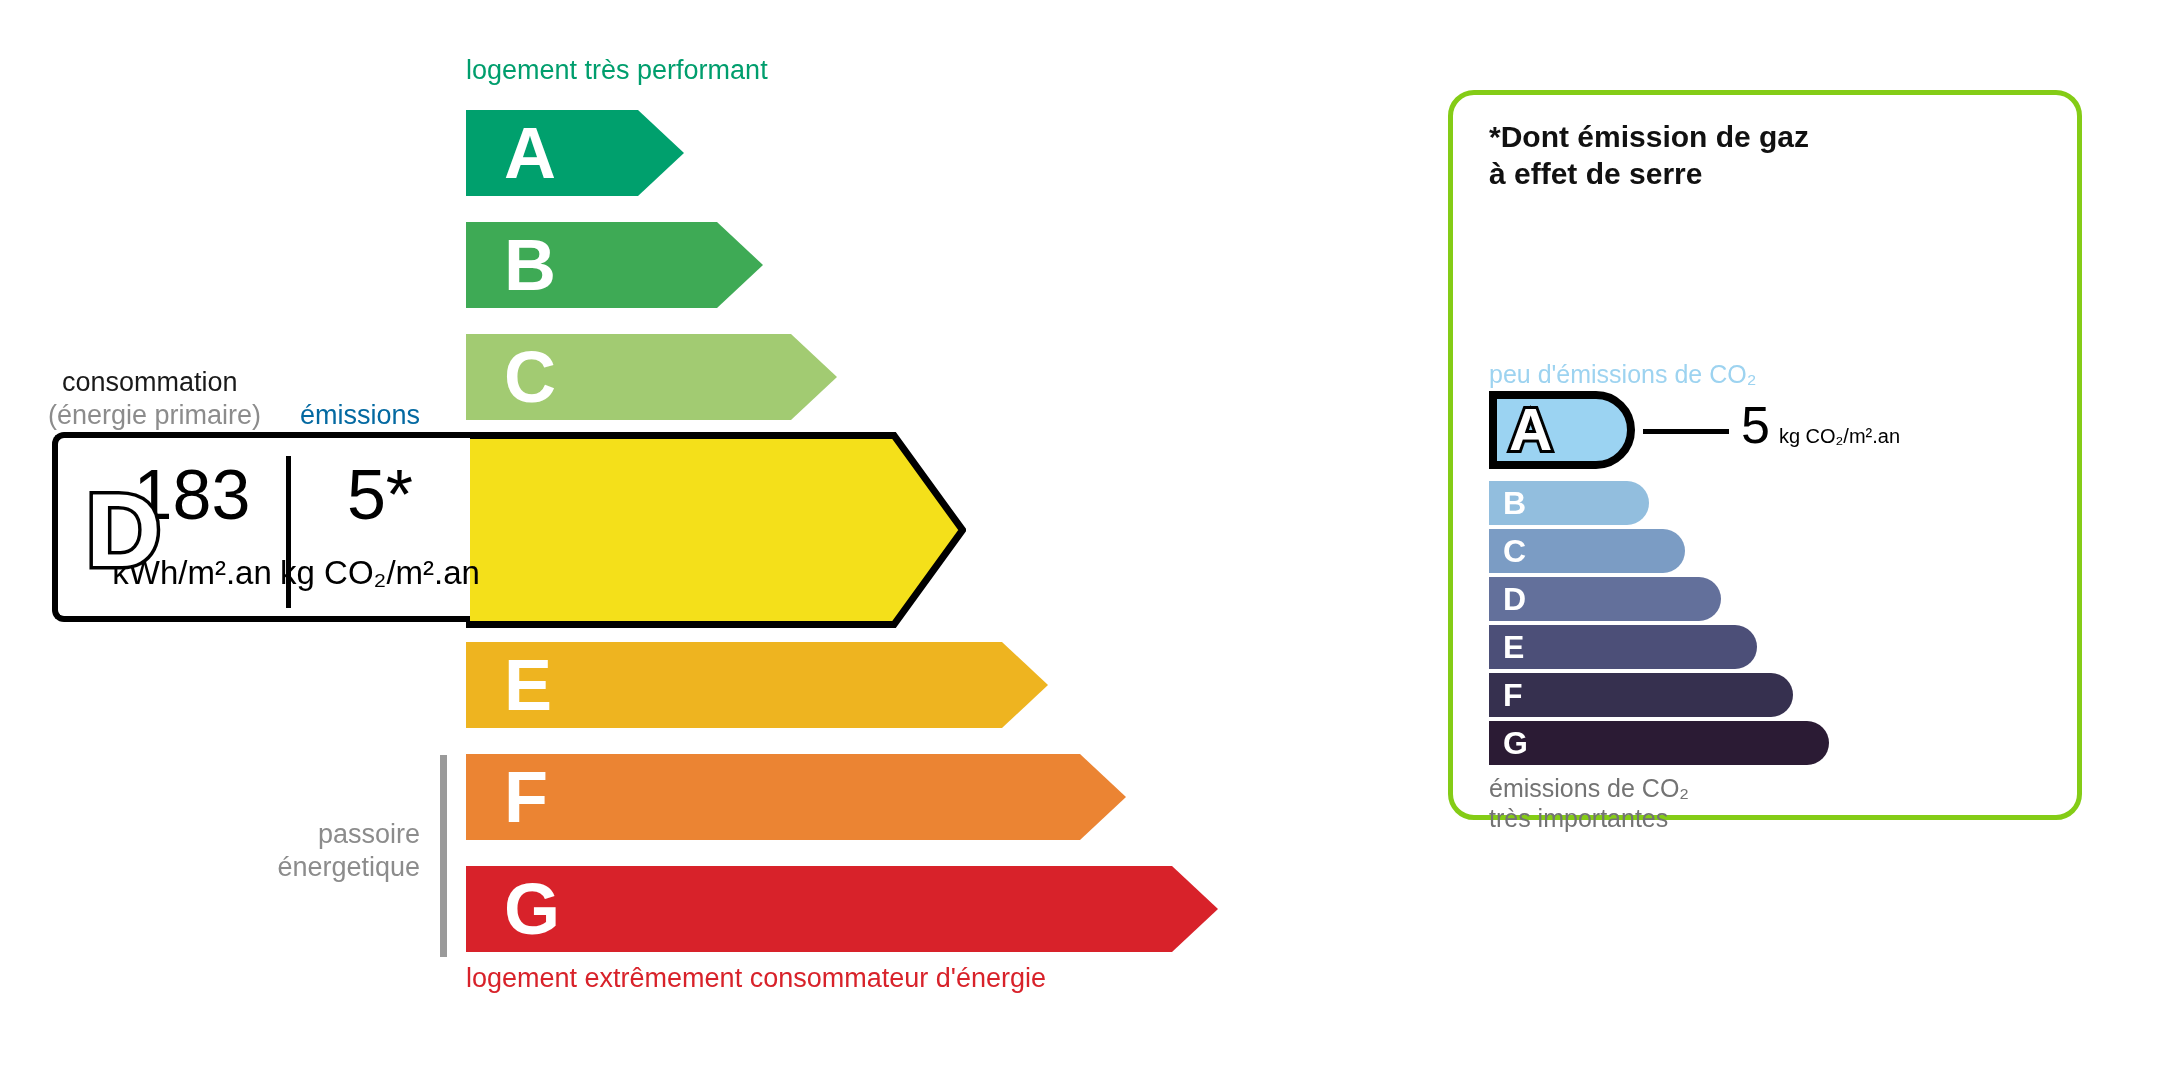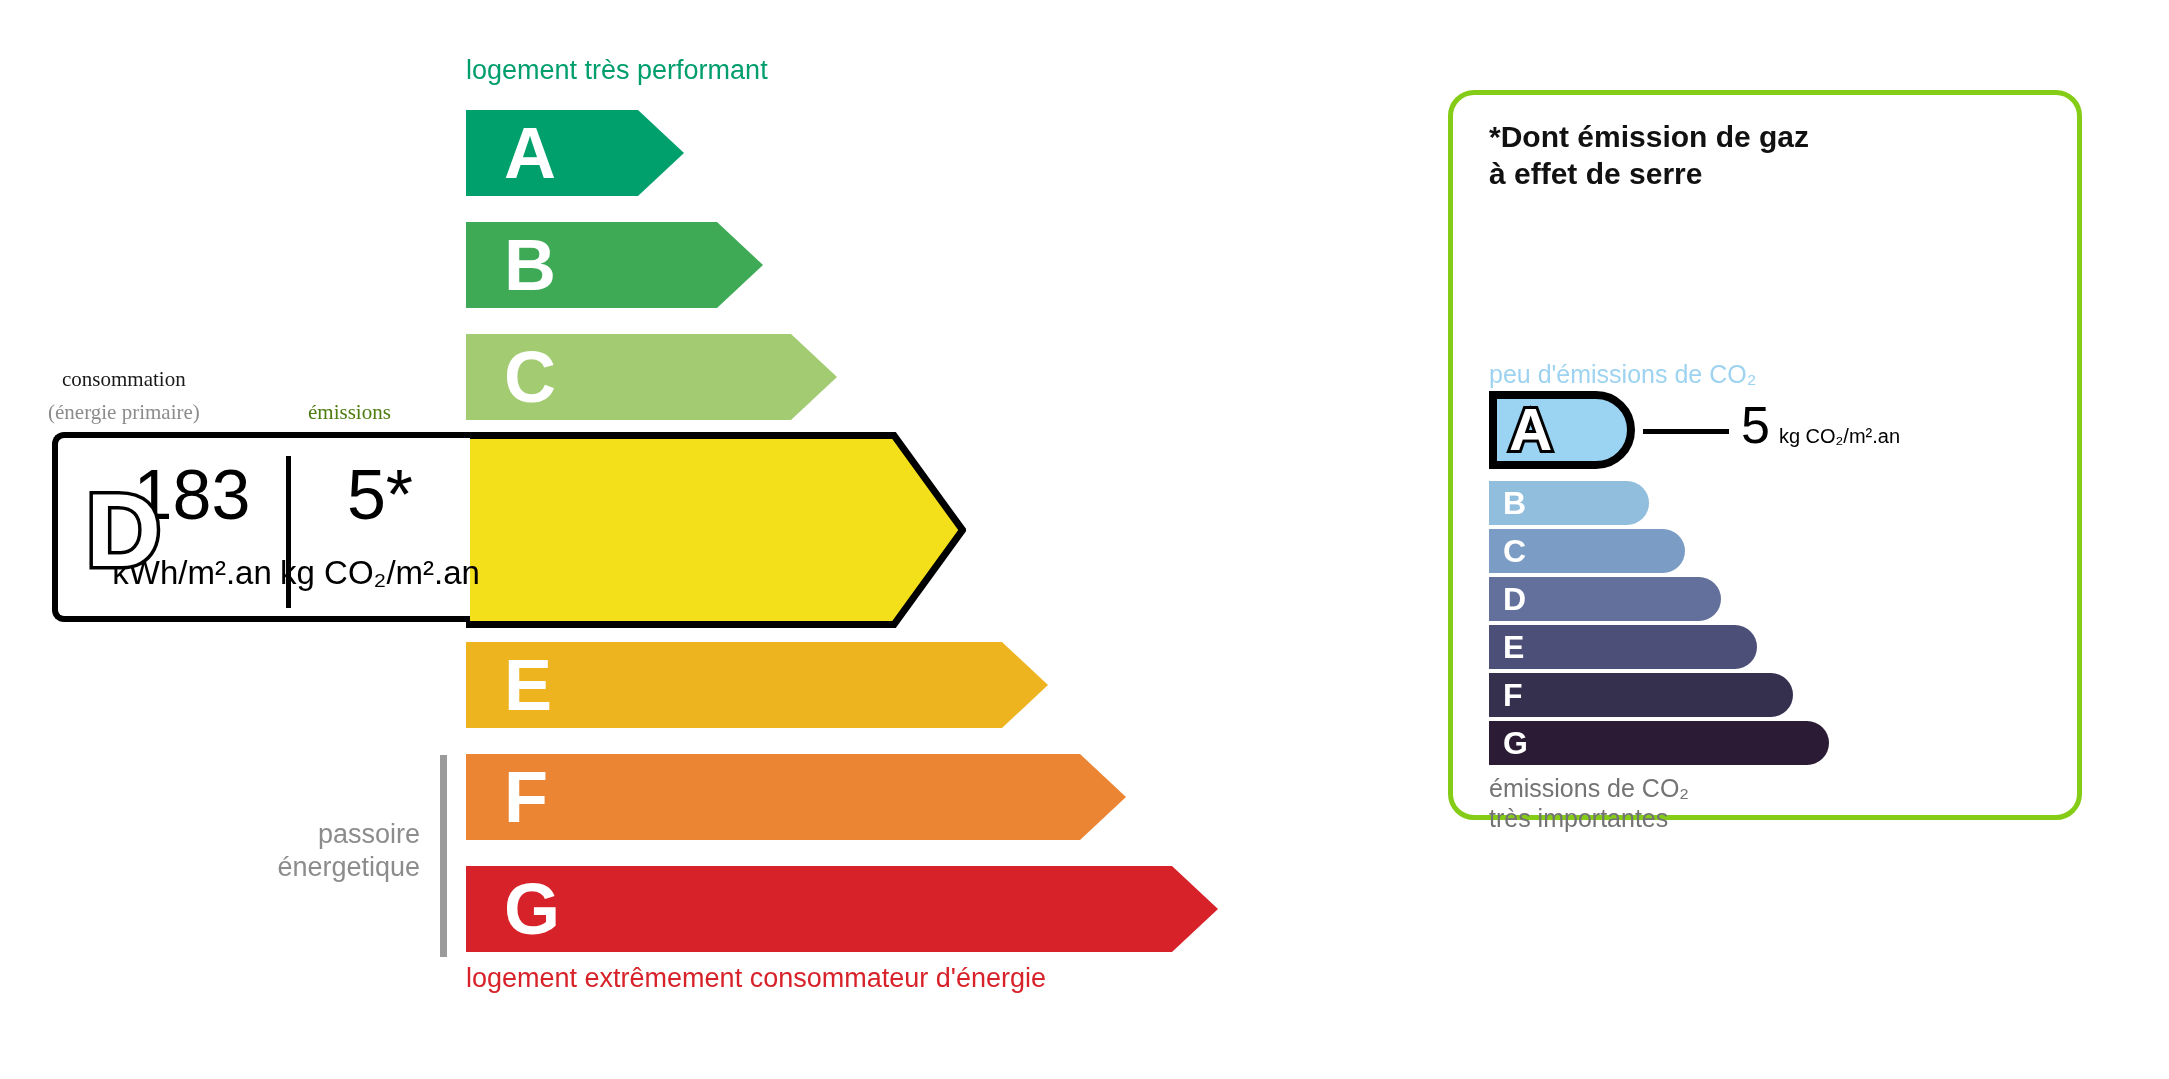--- a/index.html
+++ b/index.html
@@ -103,27 +103,26 @@
   }
   .value-unit {
     font-size: 33px;
     color: #000;
     margin-top: 26px;
     white-space: nowrap;
   }
 
   .head-label {
     position: absolute;
-    font-size: 21px;
-    white-space: nowrap;
-    font-family: Liberation Serif, serif;
+    font-size: 27px;
+    white-space: nowrap;
   }
   #lbl-conso     { left: 62px;  top: 367px; color: #1a1a1a; }
   #lbl-conso-sub { left: 48px;  top: 400px; color: #8c8c8c; }
-  #lbl-emis      { left: 308px; top: 400px; color: #4d7c0f; }
+  #lbl-emis      { left: 300px; top: 400px; color: #0369a1; }
 
   #selected-arrow-wrap {
     position: absolute;
     left: 414px;
     top: 0;
     width: 500px;
     height: 196px;
     z-index: 2;
   }
   #selected-letter {

